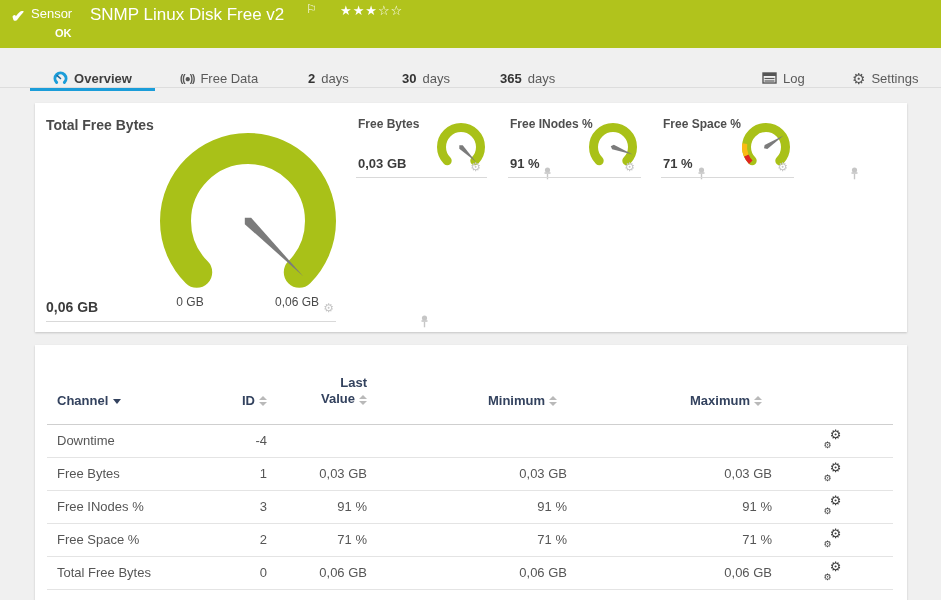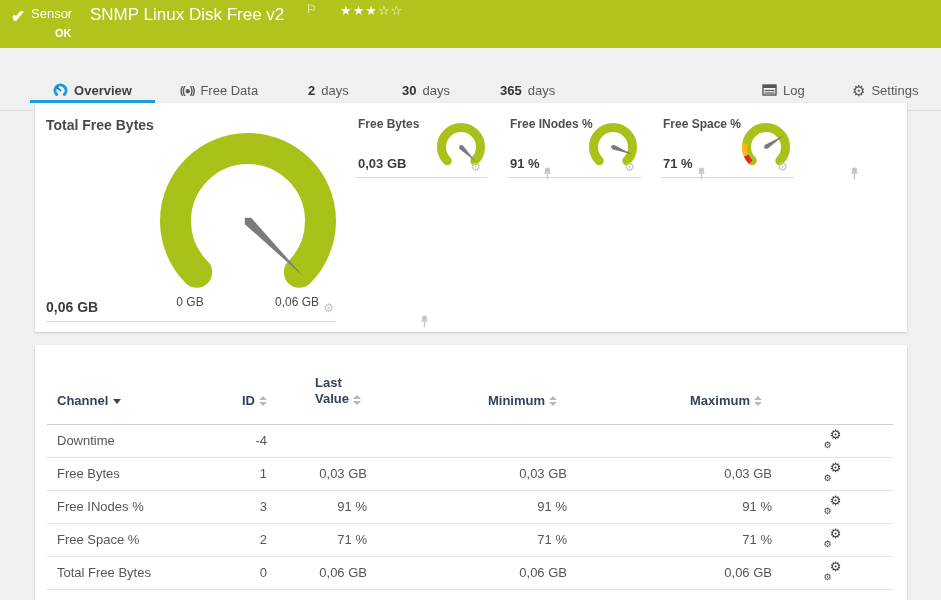--- a/index.html
+++ b/index.html
@@ -25,22 +25,22 @@
     background:var(--green);color:#fff;
   }
   .sensor-header .check{position:absolute;left:11px;top:6px;font-size:17px;font-weight:bold;}
   .sensor-header .kind{position:absolute;left:31px;top:6px;font-size:13px;}
   .sensor-header .title{position:absolute;left:90px;top:5px;font-size:17px;font-weight:normal;}
   .sensor-header .flag{position:absolute;left:306px;top:2px;font-size:12px;}
   .sensor-header .stars{position:absolute;left:340px;top:3px;font-size:13px;letter-spacing:1px;cursor:pointer;}
   .sensor-header .status{position:absolute;left:55px;top:27px;font-size:11px;font-weight:bold;}
   
   .tabbar{
-    position:absolute;left:0;top:48px;width:941px;height:51px;
-    border-bottom:1px solid #ddd;font-size:13px;color:#5a5a5a;margin-top:12px;
+    position:absolute;left:0;top:48px;width:941px;height:40px;
+    border-bottom:1px solid #ddd;font-size:13px;color:#5a5a5a;
   }
   .tab{position:absolute;top:18px;height:24px;display:flex;align-items:center;gap:6px;cursor:pointer;white-space:nowrap;}
   .tab b{color:#333;}
   .tab .ticon{display:inline-flex;align-items:center;}
   .tab-overview{left:30px;width:125px;justify-content:center;color:#3f3f3f;font-weight:bold;}
   .active-underline{position:absolute;left:30px;width:125px;top:40px;height:3px;background:var(--blue);}
   .tab-live{left:180px;}
   .tab-2d{left:308px;}
   .tab-30d{left:402px;}
   .tab-365d{left:500px;}
@@ -78,21 +78,21 @@
   
   table.channels{position:absolute;left:12px;top:30px;width:846px;border-collapse:collapse;table-layout:fixed;font-size:13px;}
   table.channels th{color:var(--head-navy);font-weight:bold;height:48px;vertical-align:bottom;padding-bottom:16px;cursor:pointer;}
   table.channels thead tr{border-bottom:1px solid #cfcfcf;}
   table.channels tbody tr{border-bottom:1px solid #e4e4e4;}
   table.channels td{height:33px;vertical-align:middle;color:#565656;}
   .col-channel{text-align:left;padding-left:10px;}
   .col-num{text-align:right;}
   td.col-id{color:#4d6e91;}
   th.pad-r{padding-right:10px;}
-  .lastvalue-wrap{display:inline-block;width:52px;text-align:left;line-height:1.25;}
+  .lastvalue-wrap{display:inline-block;width:52px;text-align:right;line-height:1.25;}
   .sort{display:inline-block;vertical-align:middle;margin-left:4px;}
   .sort i{display:block;width:0;height:0;border-left:4px solid transparent;border-right:4px solid transparent;}
   .sort .up{border-bottom:4px solid #b9b9b9;margin-bottom:2px;}
   .sort .dn{border-top:4px solid #b9b9b9;}
   .caret{display:inline-block;vertical-align:middle;margin-left:5px;width:0;height:0;
     border-left:4px solid transparent;border-right:4px solid transparent;border-top:5px solid var(--head-navy);}
   .dgear{position:relative;display:inline-block;width:20px;height:17px;cursor:pointer;}
   .dgear .g1{position:absolute;right:1px;top:-3px;font-size:13px;color:#3d3d3d;line-height:1;}
   .dgear .g2{position:absolute;left:1px;bottom:-2px;font-size:9px;color:#3d3d3d;line-height:1;}
   .icon-cell{text-align:center;}

